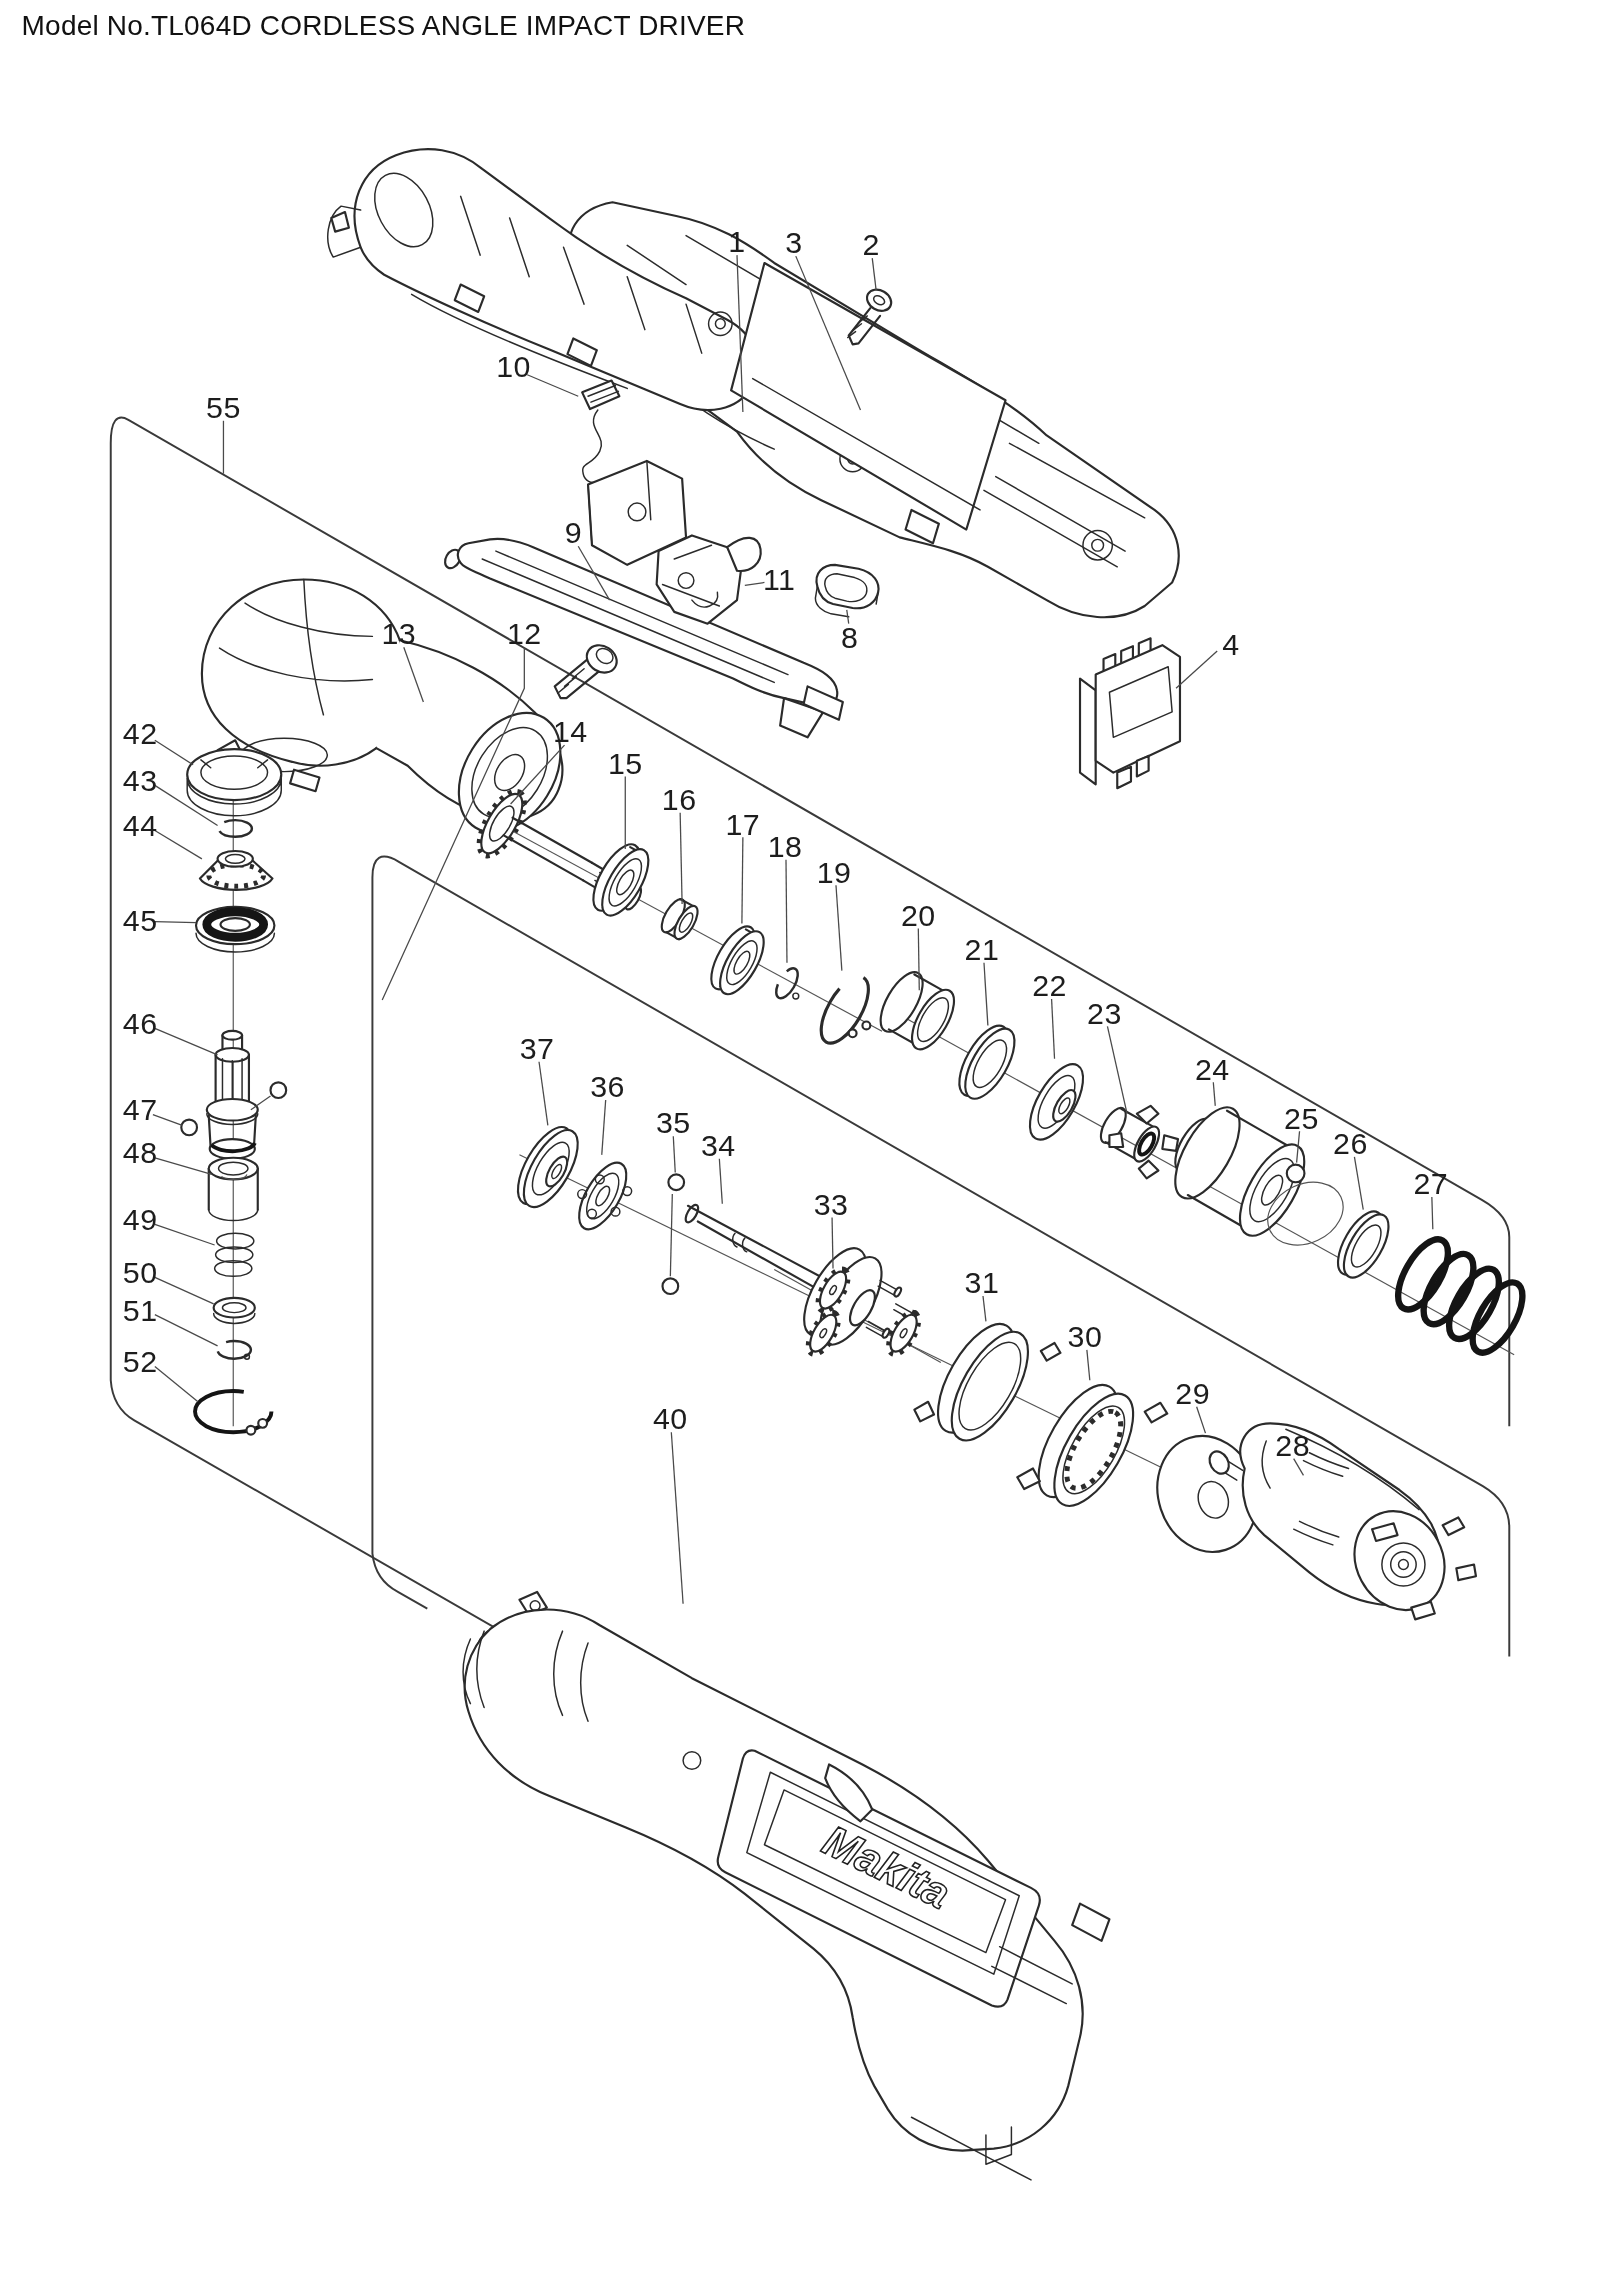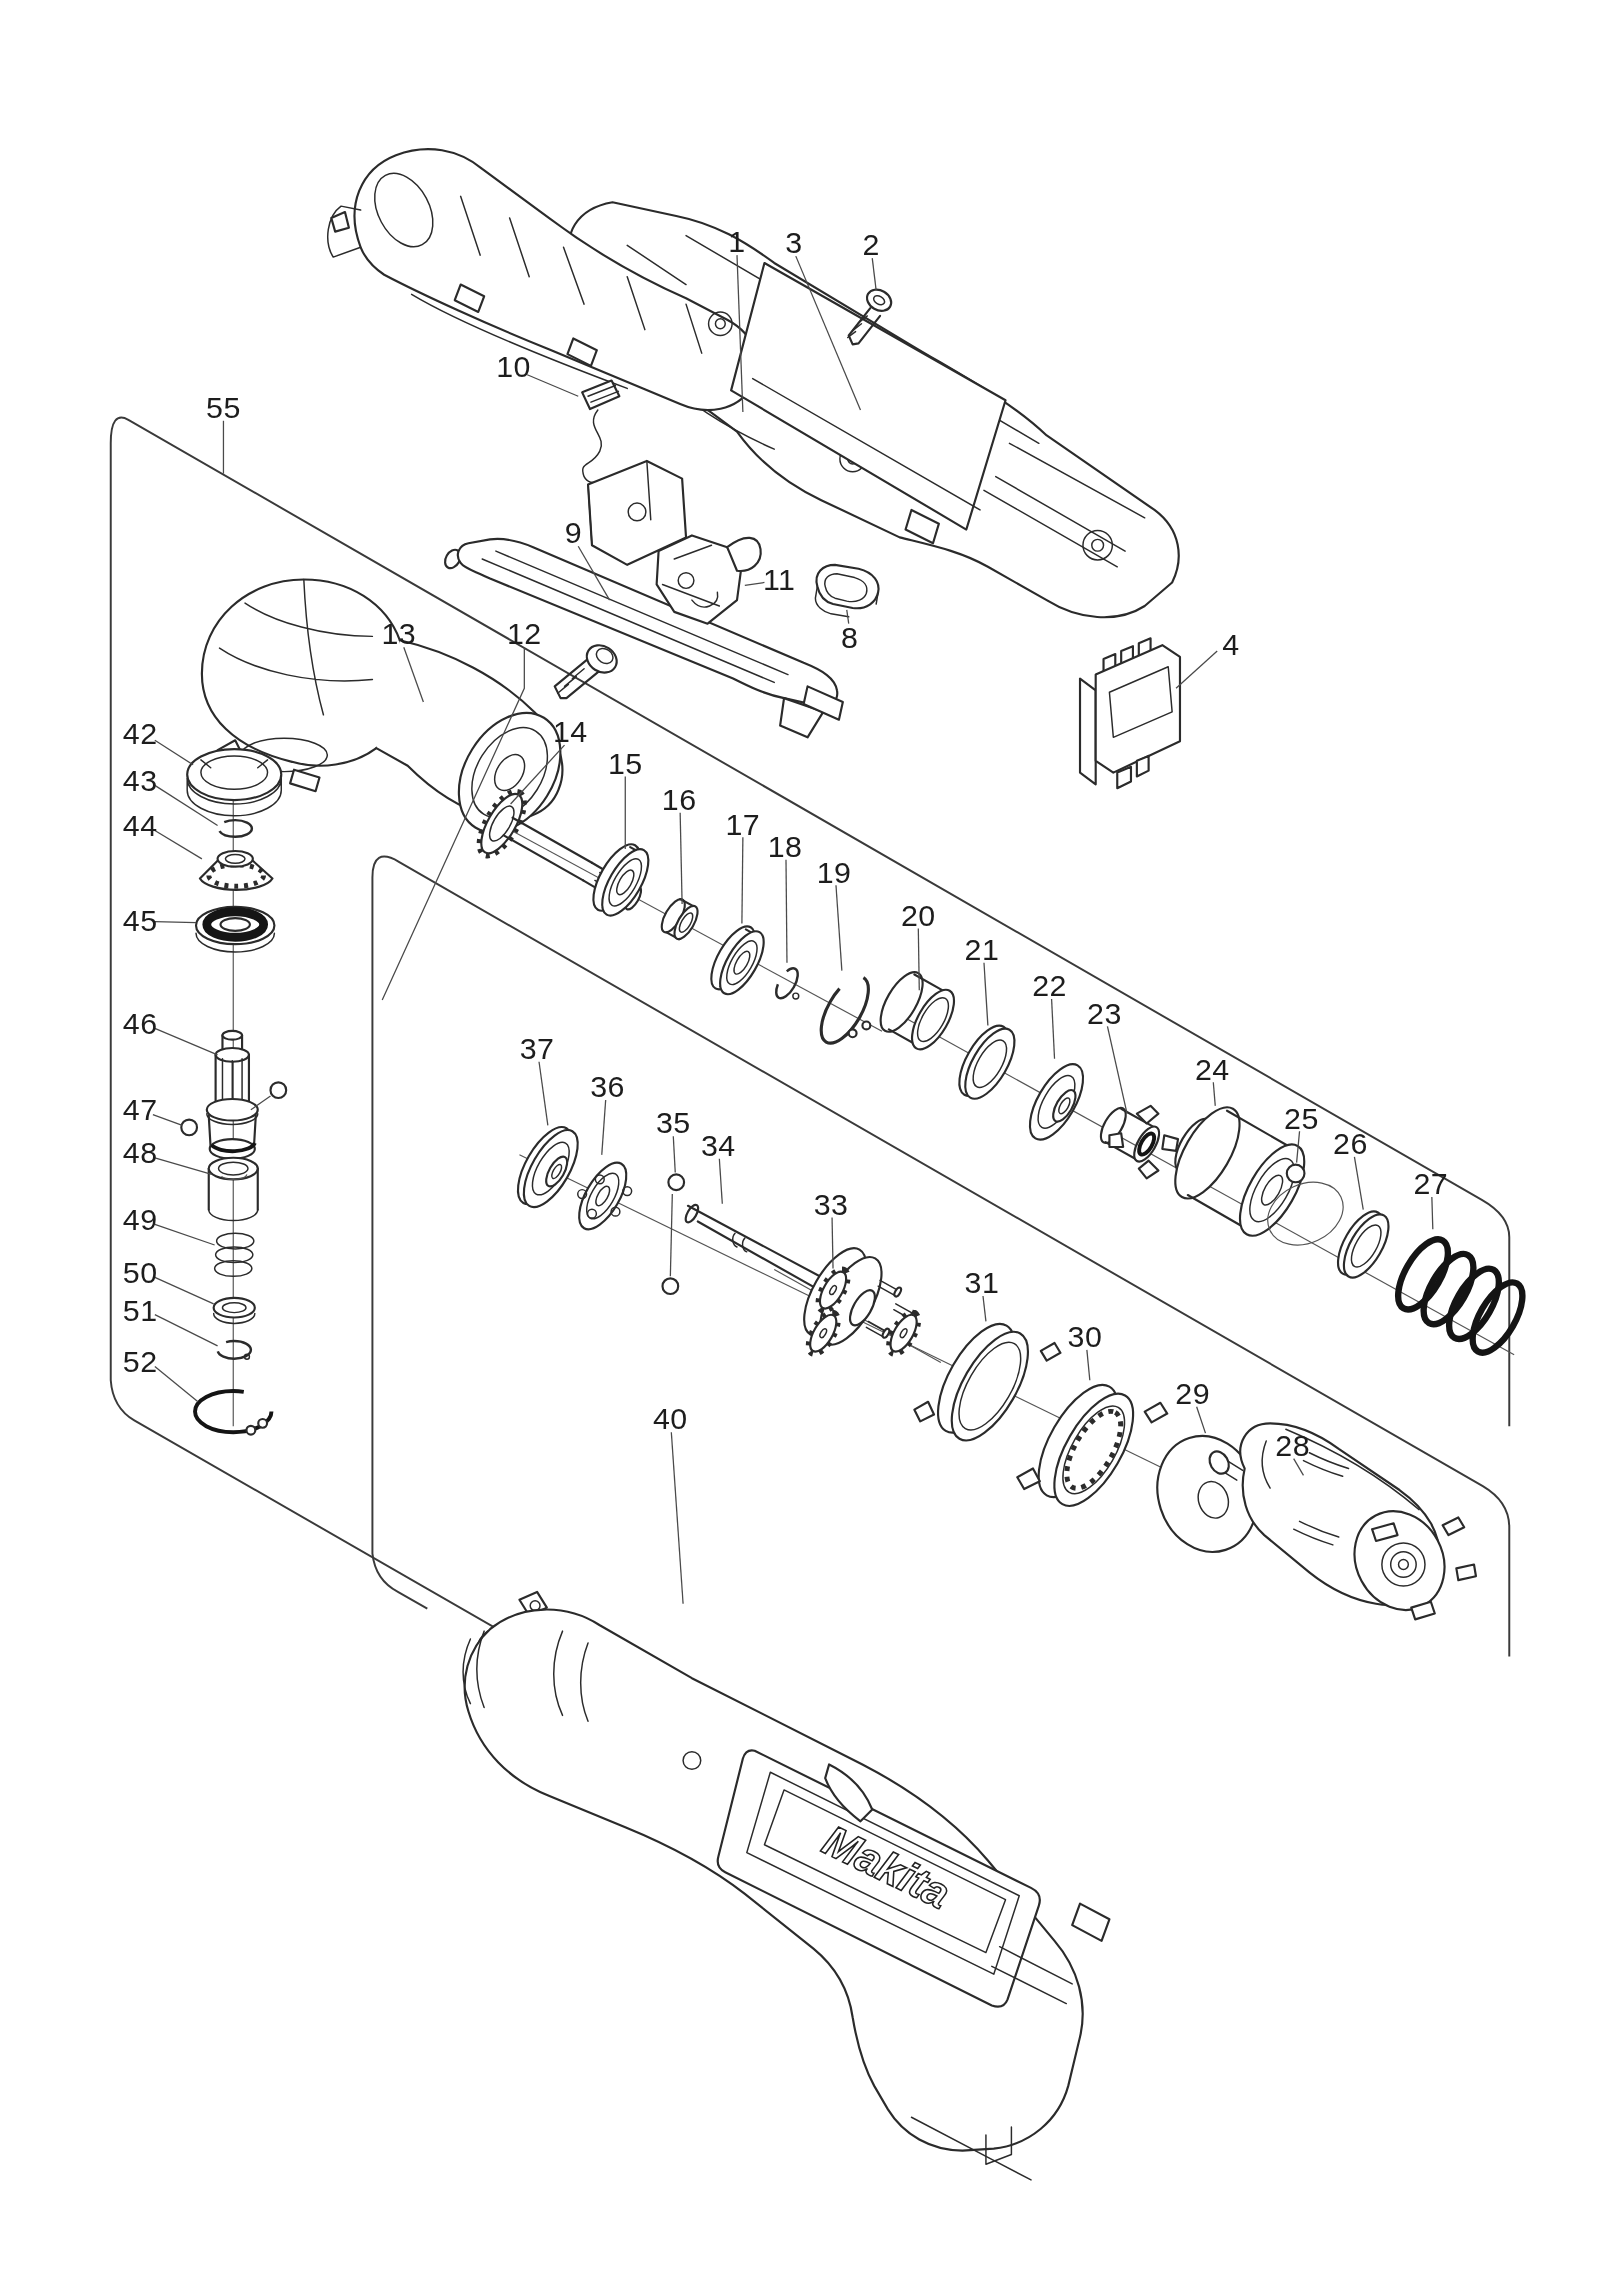--- a/index.html
+++ b/index.html
@@ -22,20 +22,21 @@
   .teeth{fill:none;stroke:#2b2b2b;stroke-width:5;}
   .gap25{fill:none;stroke:#2b2b2b;stroke-width:2.5;}
   .gap32{fill:none;stroke:#2b2b2b;stroke-width:3.2;}
   .logo{font-family:"Liberation Sans",sans-serif;font-style:italic;font-weight:700;
         font-size:44px;fill:#ffffff;stroke:#222;stroke-width:1.6;text-anchor:middle;}
 </style>
 </head>
 <body>
 
 <div class="page">
+  <h1 class="title">Model No.TL064D CORDLESS ANGLE IMPACT DRIVER</h1>
 
   <svg id="diagram-svg" width="1621" height="2293" viewBox="0 0 1654 2339">
 
     <g>
       <path class="panel" d="M113,1408 L113,452 Q113,418 131,428 L1512,1224 Q1540,1240 1540,1262 L1540,1455
            M113,1408 Q115,1436 137,1449 L560,1692"></path>
       <path class="panel" d="M380,1585 L380,895 Q380,863 407,879 L1513,1516 Q1540,1532 1540,1558 L1540,1690
            M380,1585 Q383,1612 406,1624 L436,1641"></path>
     </g>
 

